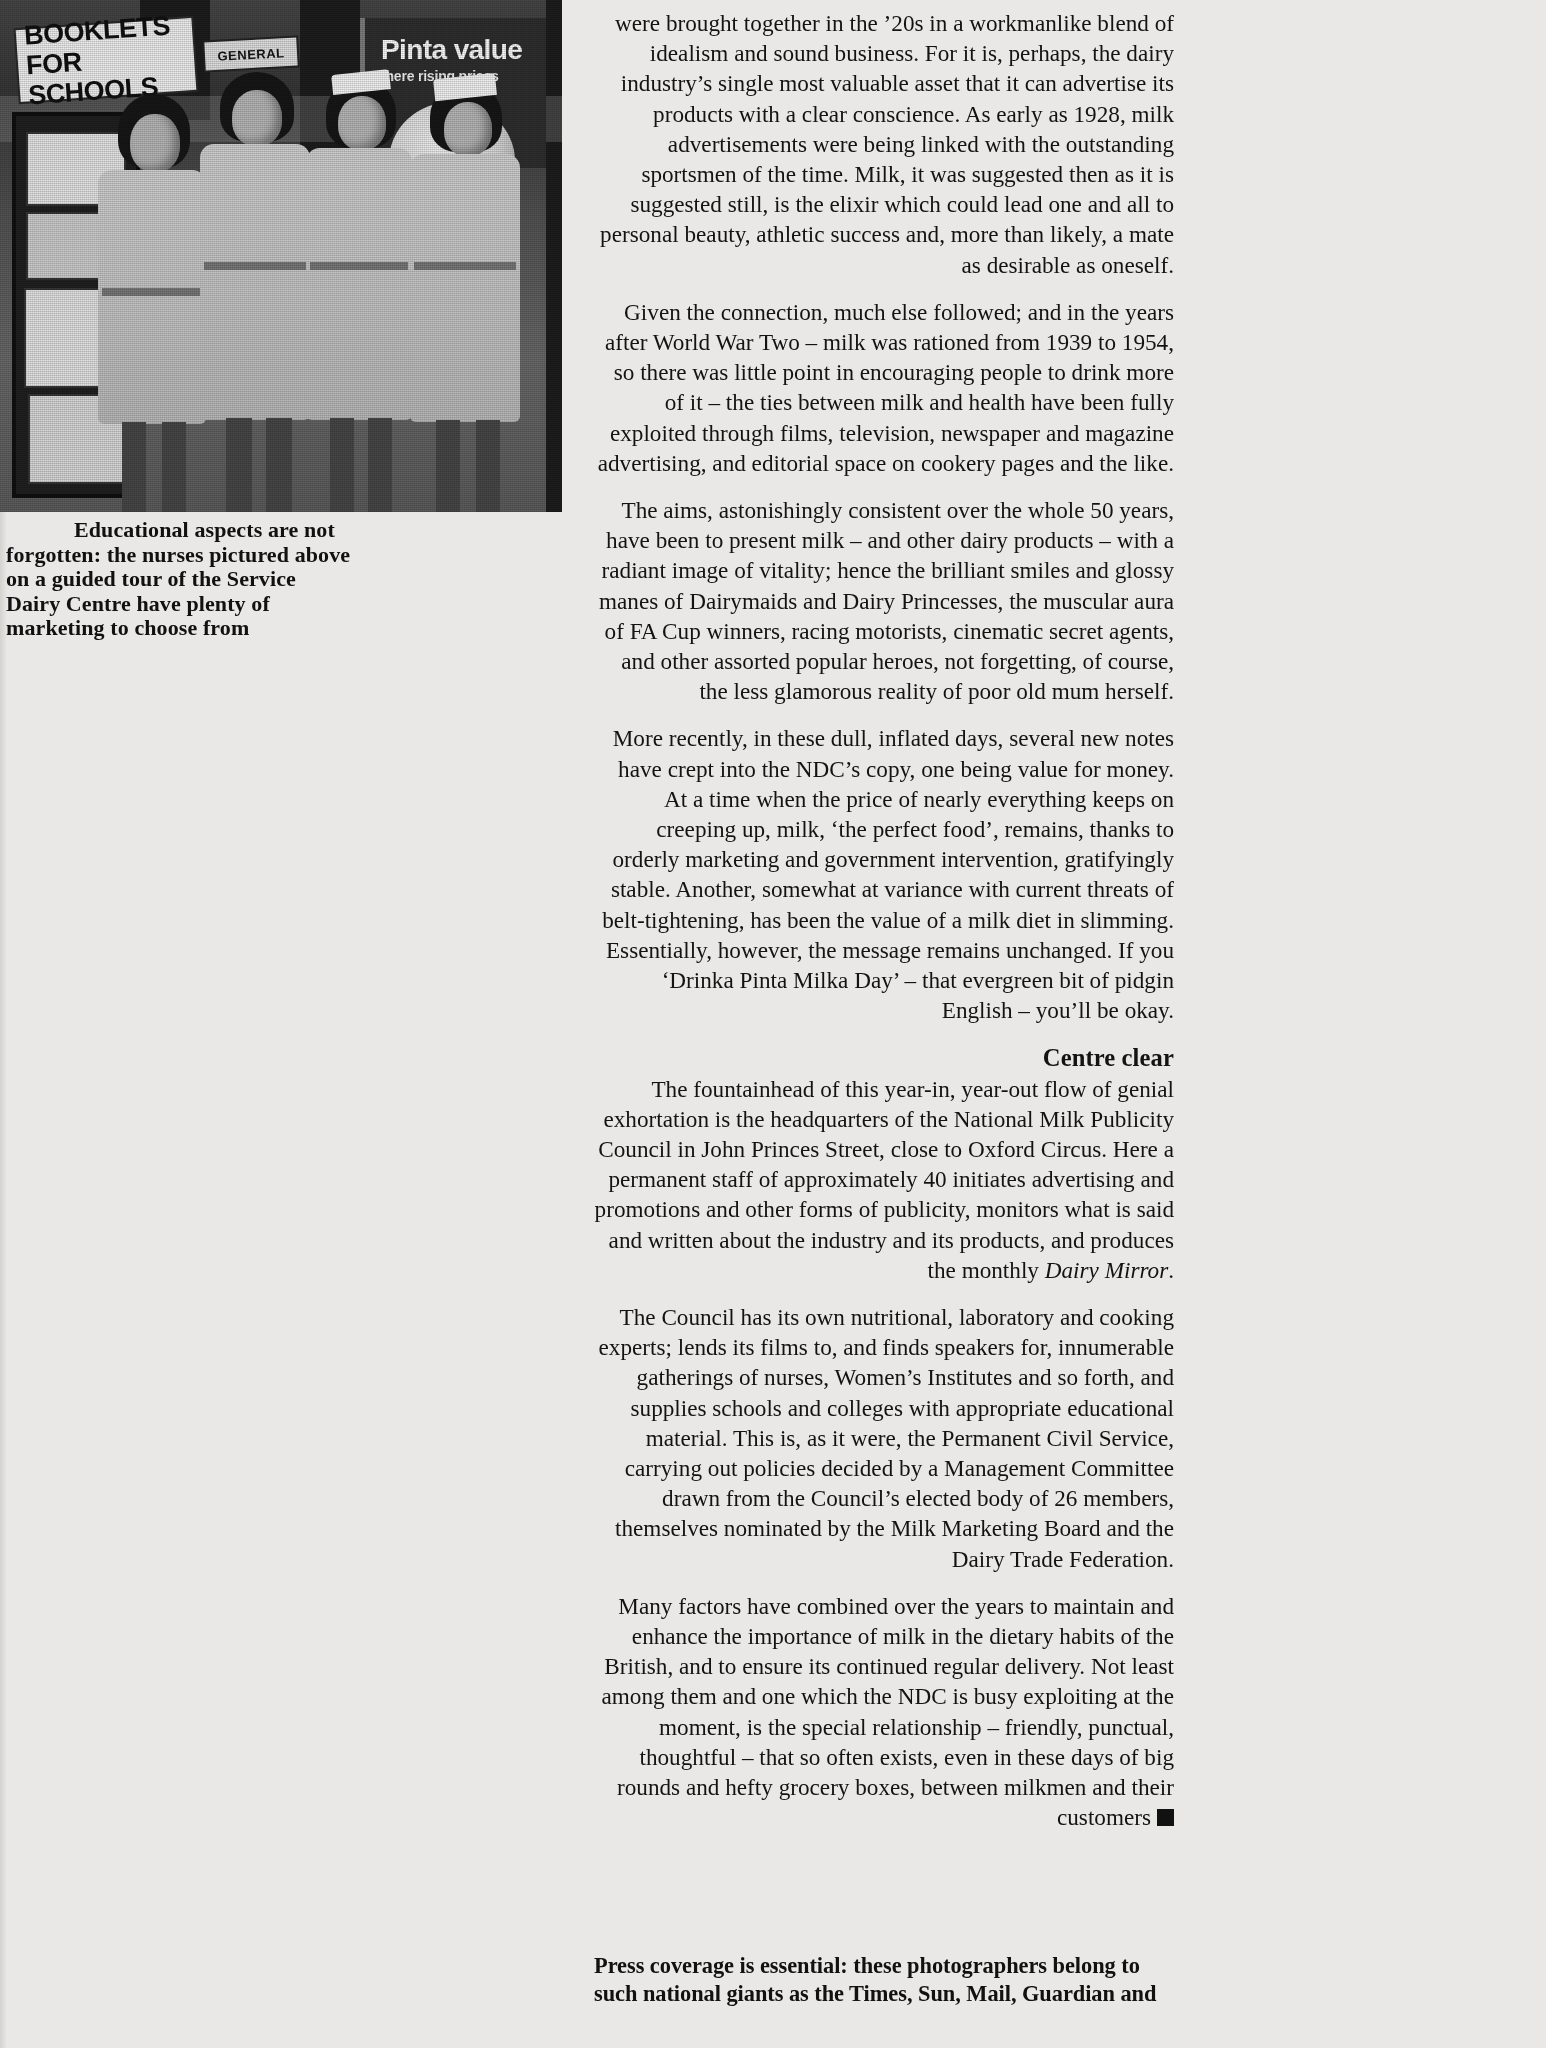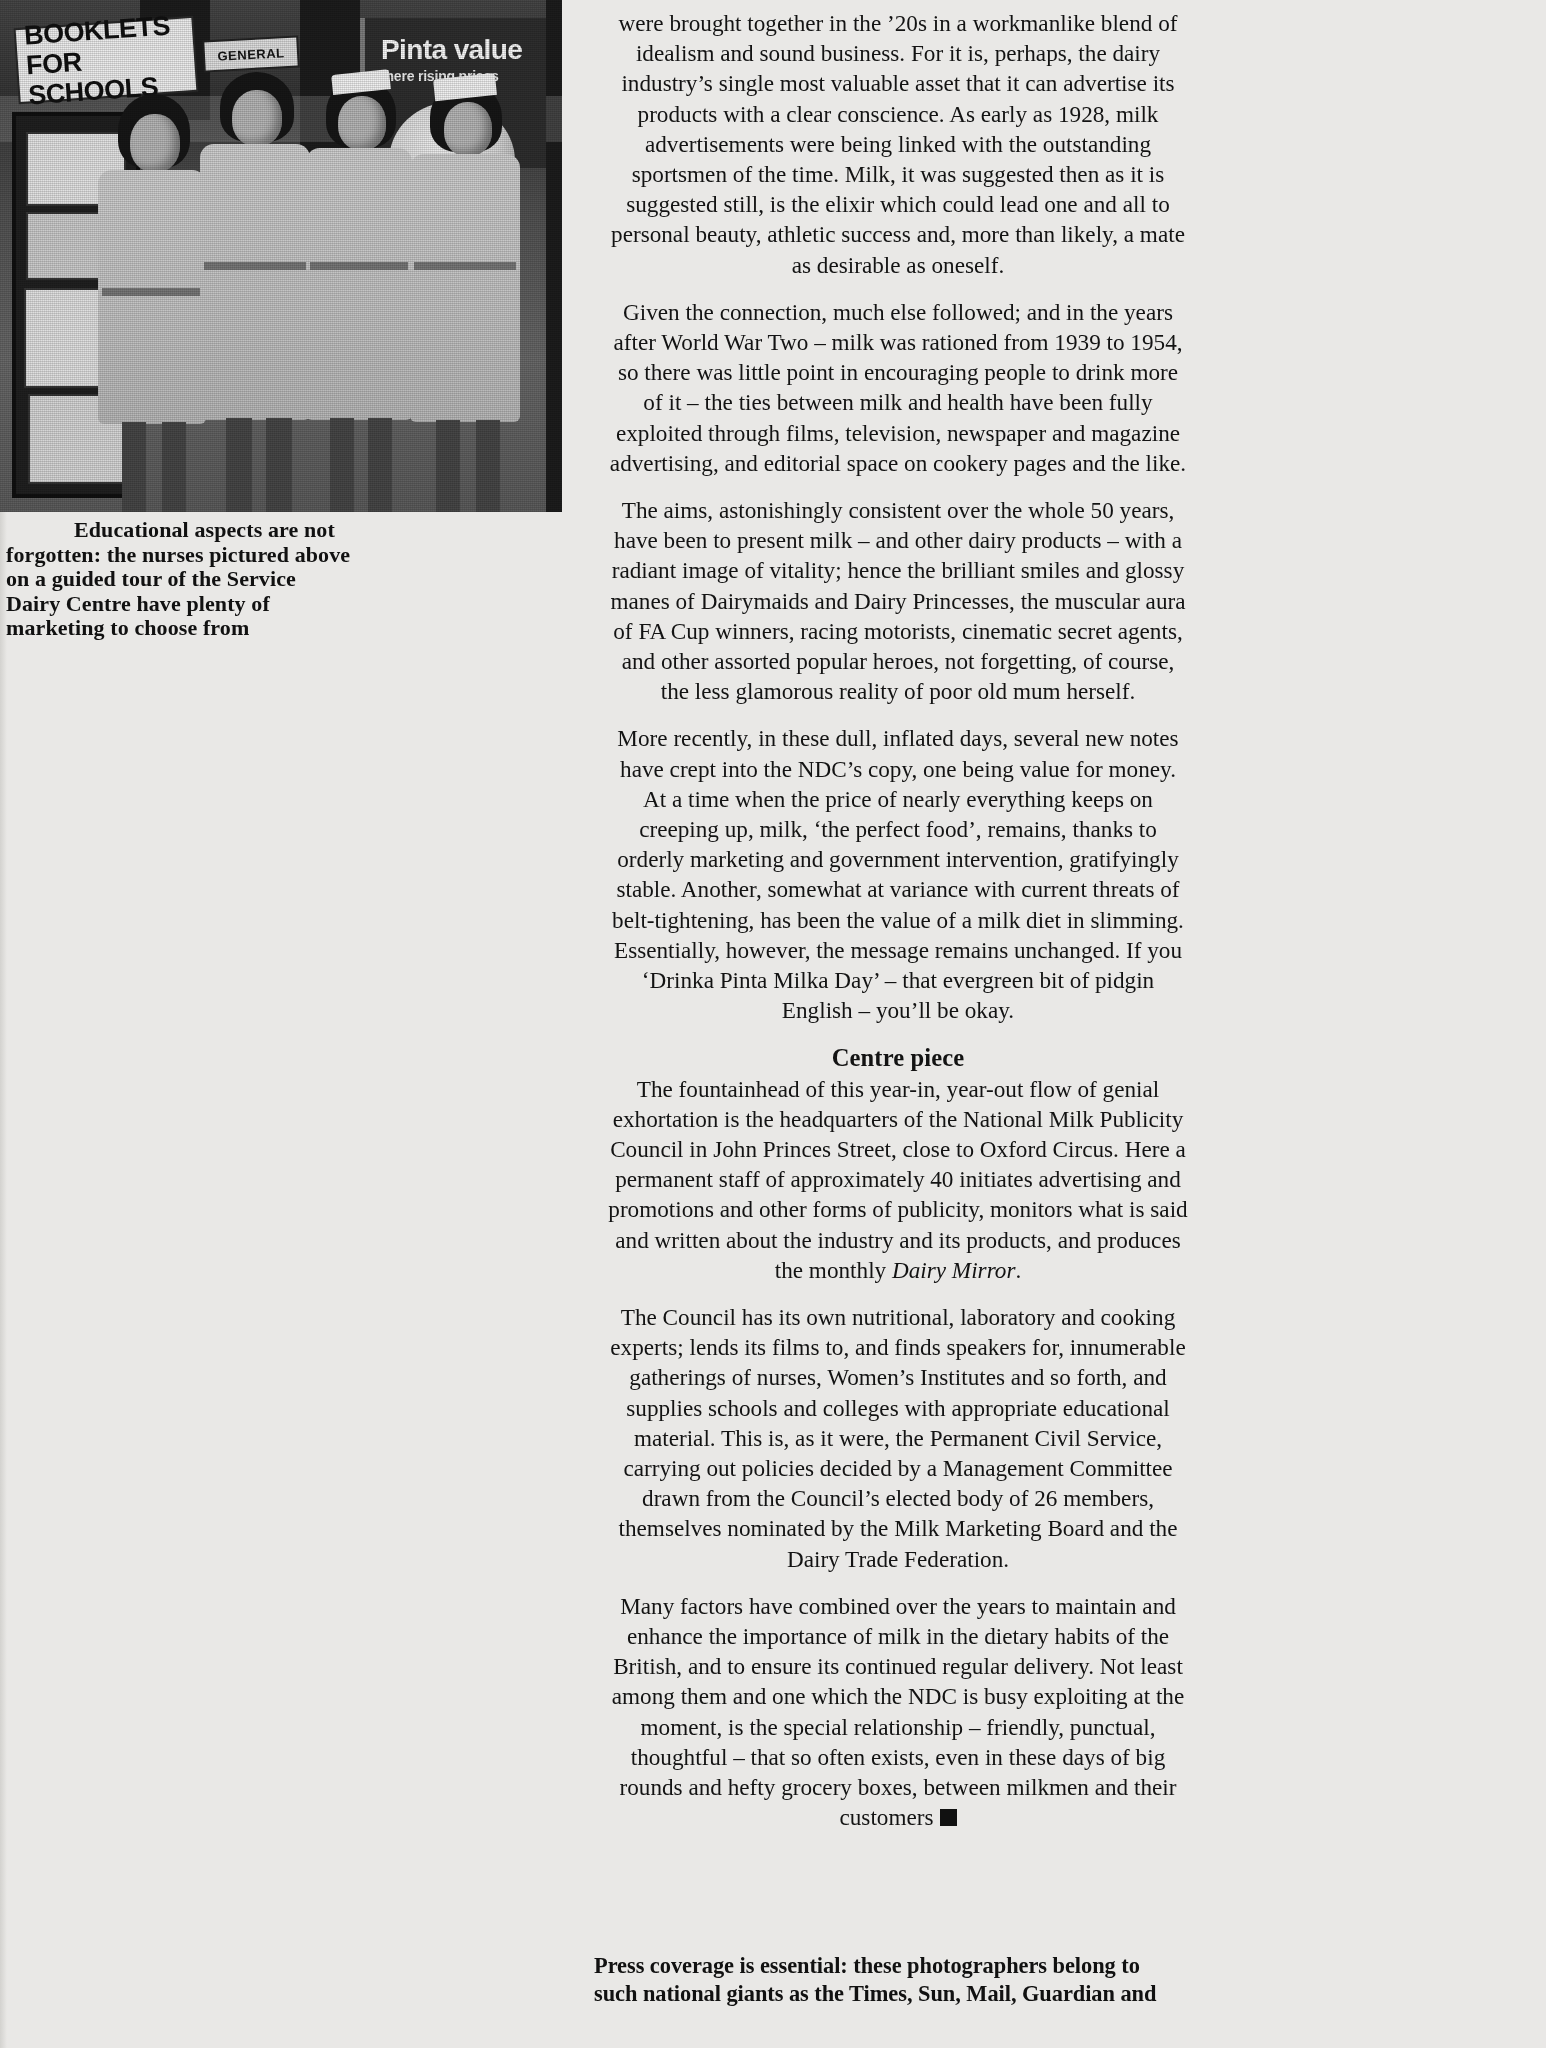--- a/index.html
+++ b/index.html
@@ -217,22 +217,21 @@
 
   
   .article {
     position: absolute;
     left: 594px;
     top: 8px;
     width: 580px;
     font-size: 23.2px;
     line-height: 30.2px;
     color: #131313;
-    text-align: center;
-    margin-left: 14px;
+    text-align: right;
   }
   .article p {
     margin: 0 0 17px 0;
     font-family: "Liberation Serif", "DejaVu Serif", serif;
   }
   .article h2 {
     font-family: "Liberation Serif", "DejaVu Serif", serif;
     font-size: 24.6px;
     line-height: 30px;
     font-weight: 700;
@@ -357,21 +356,21 @@
     </div>
   </div>
 
   <div class="article">
 
     <p>were brought together in the ’20s in a workmanlike blend of idealism and sound business. For it is, perhaps, the dairy industry’s single most valuable asset that it can advertise its products with a clear conscience. As early as 1928, milk advertisements were being linked with the outstanding sportsmen of the time. Milk, it was suggested then as it is suggested still, is the elixir which could lead one and all to personal beauty, athletic success and, more than likely, a mate as desirable as oneself.</p>
     <p>Given the connection, much else followed; and in the years after World War Two – milk was rationed from 1939 to 1954, so there was little point in encouraging people to drink more of it – the ties between milk and health have been fully exploited through films, television, newspaper and magazine advertising, and editorial space on cookery pages and the like.</p>
     <p>The aims, astonishingly consistent over the whole 50 years, have been to present milk – and other dairy products – with a radiant image of vitality; hence the brilliant smiles and glossy manes of Dairymaids and Dairy Princesses, the muscular aura of FA Cup winners, racing motorists, cinematic secret agents, and other assorted popular heroes, not forgetting, of course, the less glamorous reality of poor old mum herself.</p>
     <p>More recently, in these dull, inflated days, several new notes have crept into the NDC’s copy, one being value for money. At a time when the price of nearly everything keeps on creeping up, milk, ‘the perfect food’, remains, thanks to orderly marketing and government intervention, gratifyingly stable. Another, somewhat at variance with current threats of belt-tightening, has been the value of a milk diet in slimming. Essentially, however, the message remains unchanged. If you ‘Drinka Pinta Milka Day’ – that evergreen bit of pidgin English – you’ll be okay.</p>
 
-    <h2>Centre piece</h2>
+    <h2>Centre clear</h2>
 
     <p><span>The fountainhead of this year-in, year-out flow of genial exhortation is the headquarters of the National Milk Publicity Council in John Princes Street, close to Oxford Circus. Here a permanent staff of approximately 40 initiates advertising and promotions and other forms of publicity, monitors what is said and written about the industry and its products, and produces the monthly </span><em>Dairy Mirror</em><span>.</span></p>
 
     <p>The Council has its own nutritional, laboratory and cooking experts; lends its films to, and finds speakers for, innumerable gatherings of nurses, Women’s Institutes and so forth, and supplies schools and colleges with appropriate educational material. This is, as it were, the Permanent Civil Service, carrying out policies decided by a Management Committee drawn from the Council’s elected body of 26 members, themselves nominated by the Milk Marketing Board and the Dairy Trade Federation.</p>
 
     <p><span>Many factors have combined over the years to maintain and enhance the importance of milk in the dietary habits of the British, and to ensure its continued regular delivery. Not least among them and one which the NDC is busy exploiting at the moment, is the special relationship – friendly, punctual, thoughtful – that so often exists, even in these days of big rounds and hefty grocery boxes, between milkmen and their customers</span><span class="endmark"></span></p>
   </div>
 
   <div class="footer-note">
     <div>Press coverage is essential: these photographers belong to</div>

